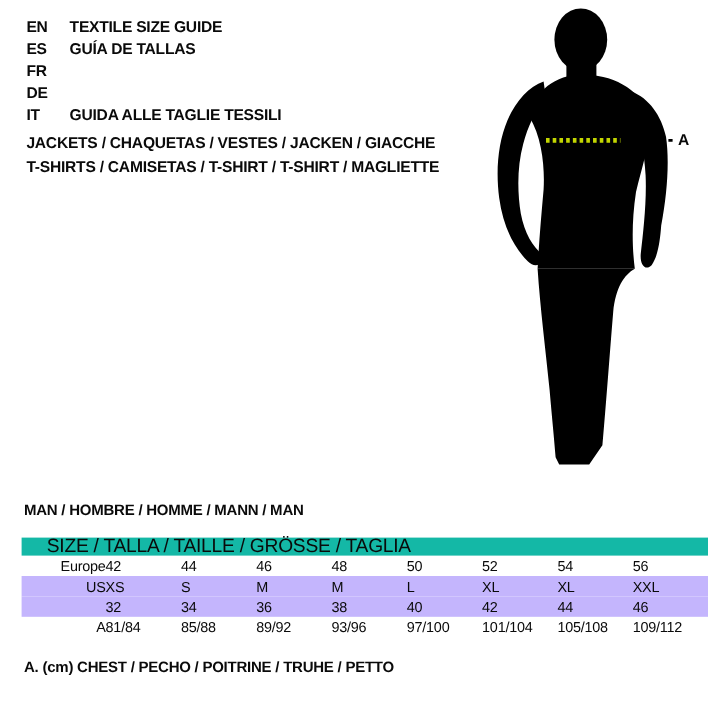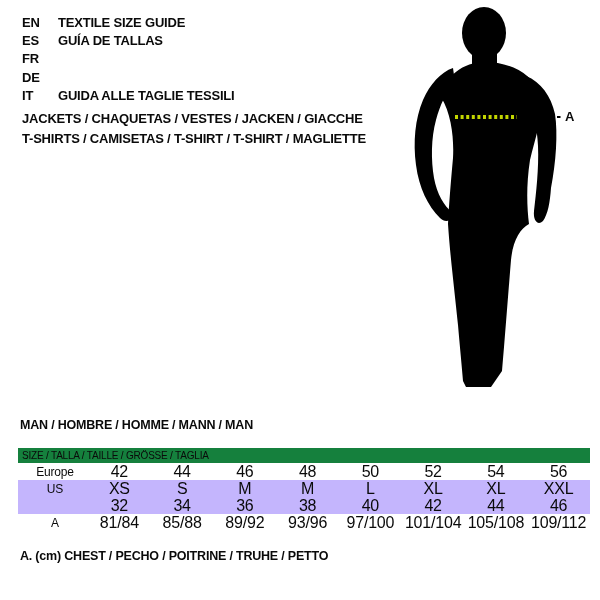--- a/index.html
+++ b/index.html
@@ -18,27 +18,27 @@
   .garments { position:absolute; left:22px; top:109px; }
   .garment-line { font-size:13px; font-weight:bold; line-height:19.5px; white-space:nowrap; }
   
   .figure-svg { position:absolute; left:400px; top:0; }
   .measure-label { position:absolute; left:565px; top:109px; font-size:13px; font-weight:600; }
   
   .section-title { position:absolute; left:20px; top:418px; font-size:12.5px; font-weight:bold; white-space:nowrap; }
   
   .size-table { position:absolute; left:18px; top:448px; width:572px; }
   .t-header {
-    height:15px; line-height:15px; background:#15803d; padding-left:4px;
-    font-size:10px; white-space:nowrap;
+    height:15px; line-height:15px; background:#14b8a6; padding-left:21px;
+    font-size:16px; white-space:nowrap;
   }
   .t-row { display:grid; grid-template-columns:70px repeat(8,1fr); height:17px; align-items:center; }
   .t-row.shaded { background:#c4b5fd; }
-  .t-label { font-size:12px; padding-left:4px; text-align:center; }
-  .t-cell { font-size:16px; text-align:center; }
+  .t-label { font-size:12px; padding-left:4px; text-align:right; }
+  .t-cell { font-size:12px; }
   
   .footnote { position:absolute; left:20px; top:549px; font-size:12.5px; font-weight:bold; white-space:nowrap; }
 </style>
 </head>
 <body>
 
 <div class="page">
 
   <div class="lang-list">
     <div class="lang-row">

